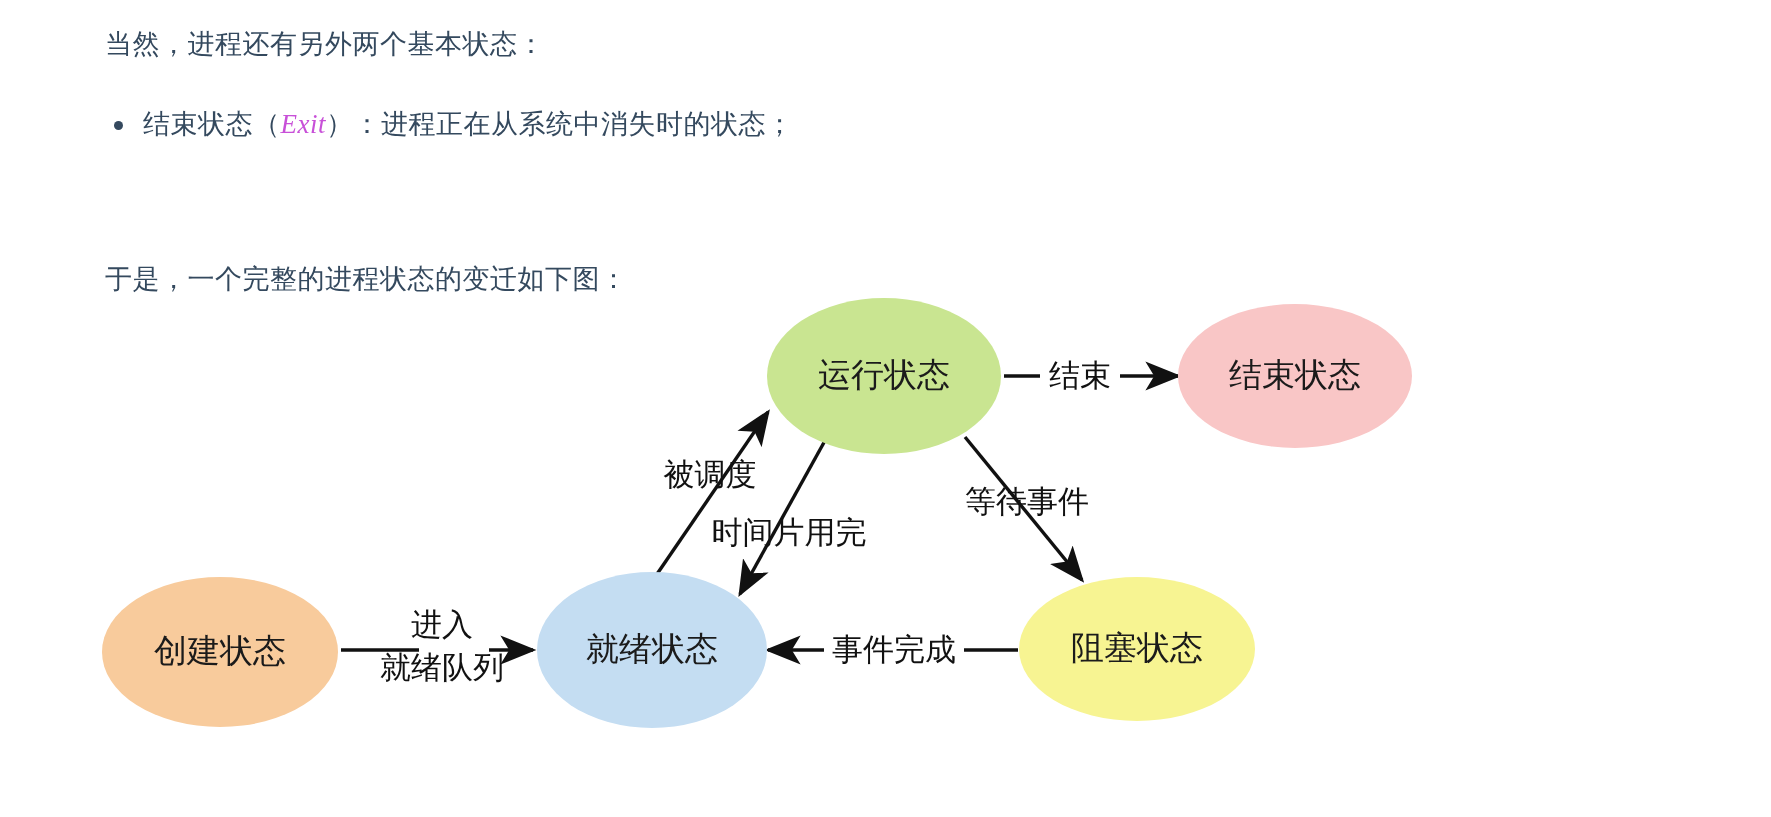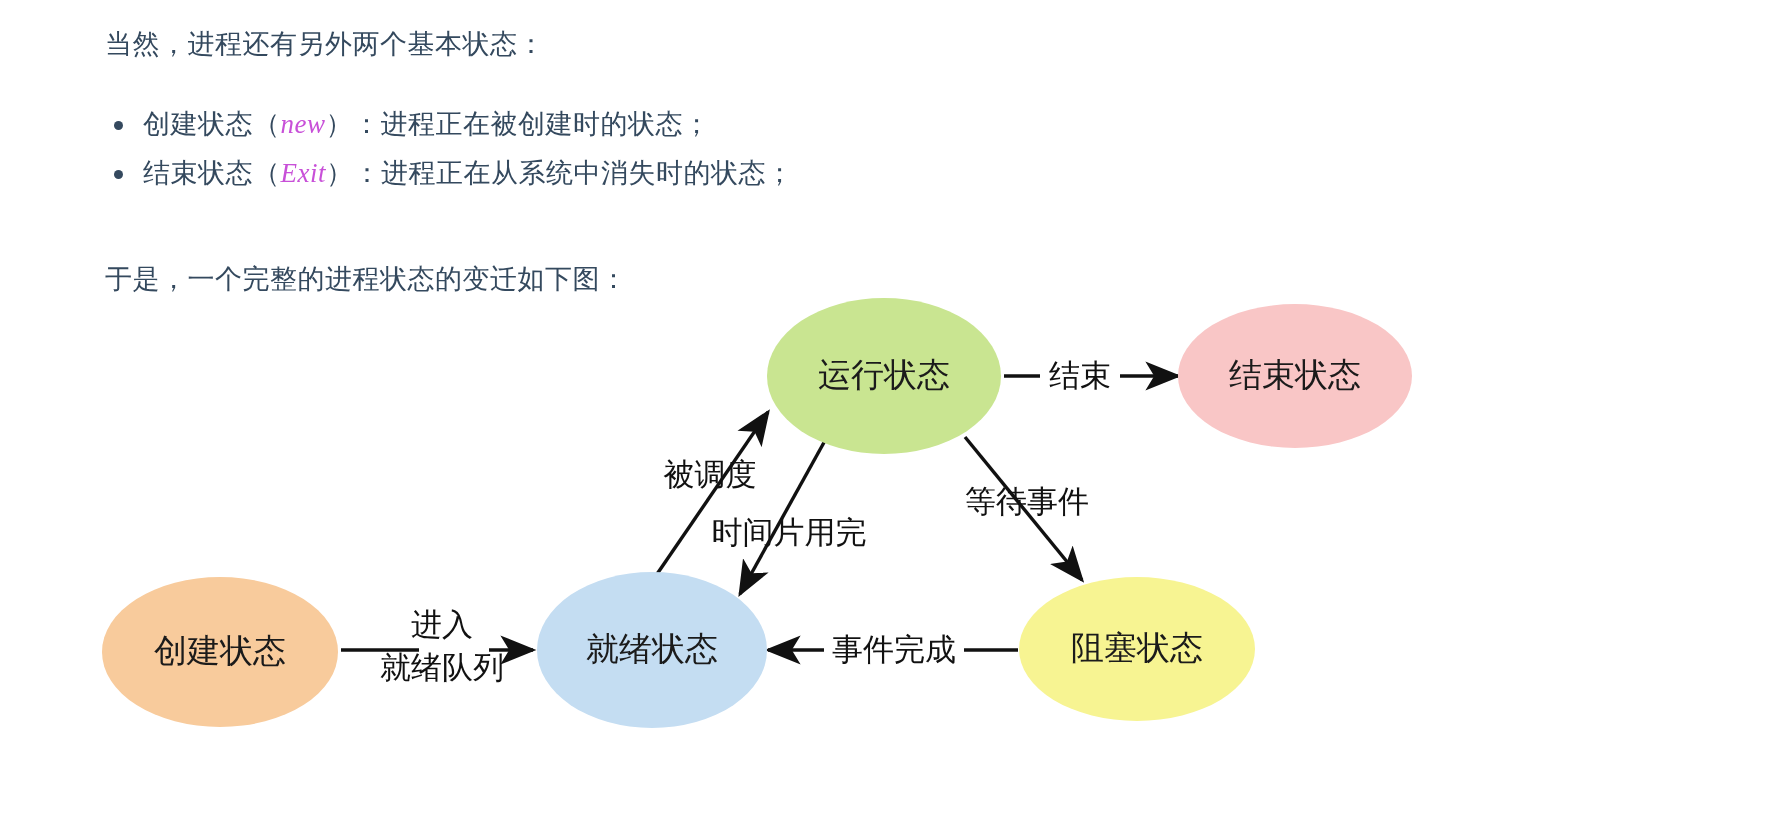--- a/index.html
+++ b/index.html
@@ -111,21 +111,20 @@
   }
 </style>
 </head>
 <body>
 
 <div class="article">
 
   <p class="para para-intro">当然，进程还有另外两个基本状态：</p>
 
   <ul class="bullet-list">
-    <li class="bullet-item"><span>创建状态（</span><span class="em-code">new</span><span>）：进程正在被创建时的状态；</span></li>
     <li class="bullet-item"><span>结束状态（</span><span class="em-code">Exit</span><span>）：进程正在从系统中消失时的状态；</span></li>
   </ul>
 
   <p class="para para-lead">于是，一个完整的进程状态的变迁如下图：</p>
 
   <div class="diagram-wrap">
     <svg class="diagram-svg" width="1771" height="545" viewBox="0 0 1771 545" xmlns="http://www.w3.org/2000/svg">
       <defs>
         <marker id="arrowhead" markerWidth="11" markerHeight="9" refX="9.6" refY="4.5" orient="auto" markerUnits="strokeWidth">
           <path d="M0,0.2 L10.6,4.5 L0,8.8 L2.6,4.5 Z" fill="#111111"></path>

